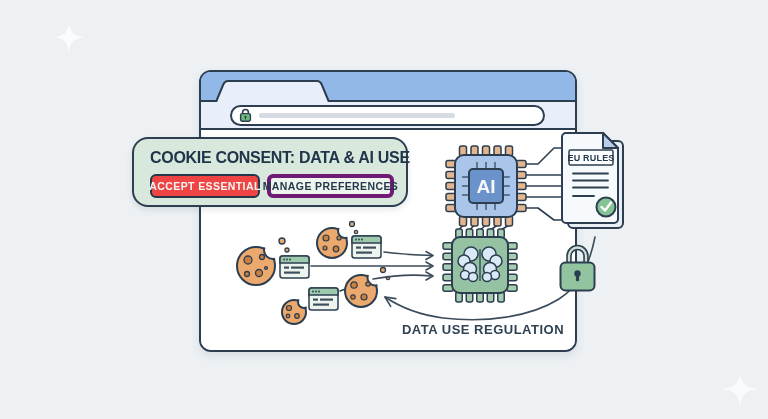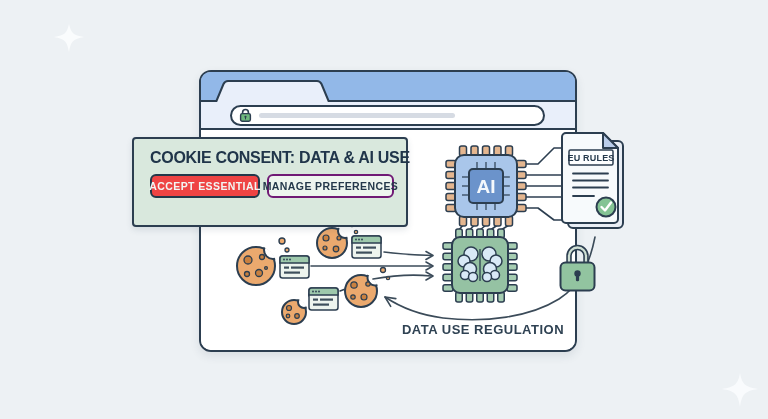--- a/index.html
+++ b/index.html
@@ -45,44 +45,44 @@
     width:196px; height:5px; margin-left:7px;
     background:#d6dbe3; border-radius:3px;
   }
   .browser-content {
     position:absolute; left:0; top:58px; right:0; bottom:0;
     background:#ffffff; border-radius:0 0 10px 10px;
   }
 
   
   .consent-banner {
-    left:132px; top:137px; width:276px; height:90px;
+    left:132px; top:137px; width:276px; height:70px;
     background:#d9e8dd;
     border:2px solid #2c3e50;
-    border-radius:4px;
+    border-radius:16px;
     box-shadow:0 3px 6px rgba(44,62,80,0.12);
   }
   .consent-title {
     position:absolute; left:16px; top:10px;
     font-size:16px; font-weight:700; color:#20354a;
     letter-spacing:-0.3px; white-space:nowrap;
   }
   .btn {
     position:absolute; top:35px; height:24px;
     display:inline-flex; align-items:center; justify-content:center;
     font-size:10.5px; font-weight:700; letter-spacing:0.4px;
     border-radius:6px; white-space:nowrap; cursor:pointer;
   }
   .btn-accept {
     left:16px; width:110px;
     background:#ef4444; color:#f2f6f4; border:2px solid #24384a;
   }
   .btn-manage {
     left:133px; width:127px;
-    background:#eef5ef; color:#24384a; border:2px solid #701a75;
+    background:#eef5ef; color:#24384a; border:4px solid #701a75;
   }
 
   
   .illu { left:0; top:0; width:768px; height:419px; pointer-events:none; }
   svg text { font-family:"Liberation Sans", sans-serif; }
   .regulation-text {
     font-size:13px; font-weight:700; fill:#2f4253; letter-spacing:0.5px;
   }
   .eu-title { font-size:9px; font-weight:700; fill:#25394c; letter-spacing:0.2px; }
   .ai-label { font-size:19px; font-weight:700; fill:#f4f8fc; }

